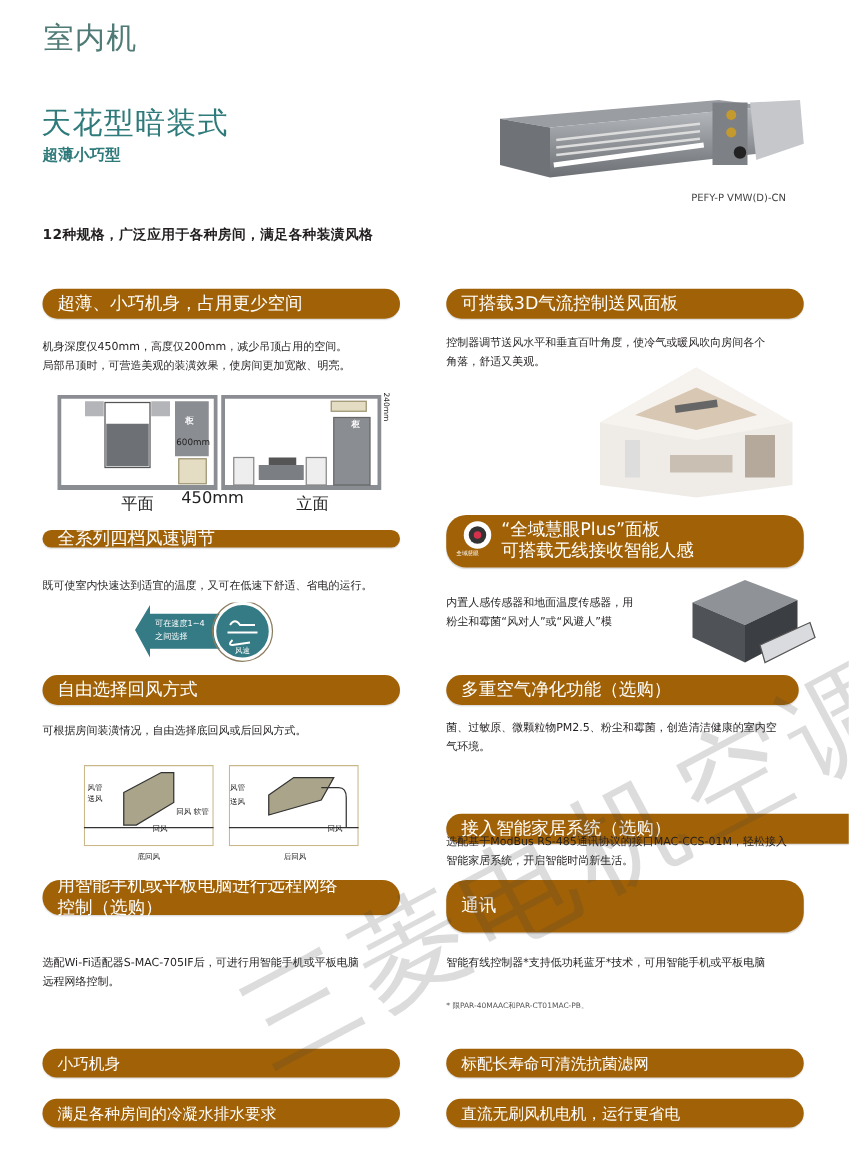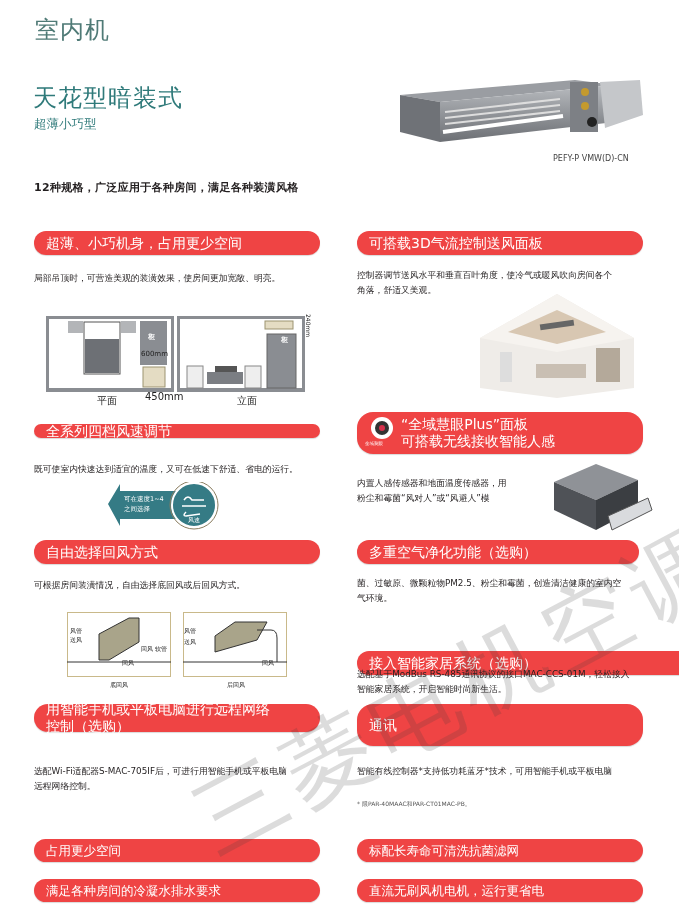--- a/index.html
+++ b/index.html
@@ -1,30 +1,30 @@
 <!DOCTYPE html>
 <html><head>
 <meta charset="utf-8">
 <style>
   * { box-sizing: border-box; margin: 0; padding: 0; }
   body { width: 679px; height: 923px; background: #ffffff; position: relative; overflow: hidden;
          font-family: "DejaVu Sans", "Liberation Sans", sans-serif; color: #231f20; }
   .abs { position: absolute; }
   .section-title { left: 35px; top: 14px; font-size: 24px; color: #4f7a76; letter-spacing: 1px; }
   .product-title { left: 33px; top: 82px; font-size: 24px; color: #2f7a7a; letter-spacing: 1px; }
-  .product-sub { left: 34px; top: 116px; font-size: 12.5px; color: #2f7a7a; }
+  .product-sub { left: 34px; top: 116px; font-size: 12.5px; color: #2f7a7a; font-weight: bold; }
   .model { left: 553px; top: 154px; font-size: 8px; color: #444; }
   .headline { left: 34px; top: 180px; font-size: 11px; font-weight: bold; color: #231f20; letter-spacing: 0.3px; }
-  .pill { position: absolute; background: #ef4444; color: #fff; border-radius: 16px; font-size: 14px;
+  .pill { position: absolute; background: #a16207; color: #fff; border-radius: 16px; font-size: 14px;
           display: flex; align-items: center; padding-left: 12px; box-shadow: 0 1px 1px rgba(0,0,0,0.15); line-height: 1.2; }
   .pill-sm { font-size: 12.5px; }
   .body-txt { position: absolute; font-size: 8.8px; line-height: 15px; color: #231f20; }
   .note { position: absolute; font-size: 6px; color: #555; }
   .diagram { position: absolute; }
-  .caption { position: absolute; font-size: 10px; color: #222; }
+  .caption { position: absolute; font-size: 13px; color: #222; }
   .watermark { position: absolute; font-size: 90px; color: rgba(60,60,60,0.18); transform: rotate(-28deg);
                white-space: nowrap; pointer-events: none; letter-spacing: 8px; font-weight: 300; }
 </style>
 </head>
 <body>
 
 <div class="abs section-title">室内机</div>
 <div class="abs product-title">天花型暗装式</div>
 <div class="abs product-sub">超薄小巧型</div>
 
@@ -51,20 +51,21 @@
   <circle cx="207" cy="62" r="5" fill="#222"></circle>
 </svg>
 <div class="abs model">PEFY-P VMW(D)-CN</div>
 
 <div class="abs headline">12种规格，广泛应用于各种房间，满足各种装潢风格</div>
 
 <div class="pill" style="left:34px;top:231px;width:286px;height:24px">
   <span>超薄、小巧机身，占用更少空间</span>
 </div>
 <div class="body-txt" style="left:34px;top:271px">
+  <div>机身深度仅450mm，高度仅200mm，减少吊顶占用的空间。</div>
   <div>局部吊顶时，可营造美观的装潢效果，使房间更加宽敞、明亮。</div>
 </div>
 
 <svg class="diagram" style="left:46px;top:316px" width="128" height="76">
   <rect x="1" y="1" width="126" height="73" fill="#fff" stroke="#8a8d92" stroke-width="4"></rect>
   <rect x="22" y="5" width="15" height="12" fill="#b3b5b8"></rect>
     <rect x="75" y="5" width="15" height="12" fill="#b3b5b8"></rect>
   <rect x="38" y="6" width="36" height="52" fill="#fff" stroke="#555"></rect>
   <rect x="39" y="23" width="34" height="34" fill="#6d7075"></rect>
   <rect x="94" y="5" width="27" height="44" fill="#8a8d92"></rect>
@@ -211,21 +212,21 @@
   <div>
     <div>通讯</div>
   </div>
 </div>
 <div class="body-txt" style="left:357px;top:764px">
   <div>智能有线控制器*支持低功耗蓝牙*技术，可用智能手机或平板电脑</div>
 </div>
 <div class="note" style="left:357px;top:800px">* 限PAR-40MAAC和PAR-CT01MAC-PB。</div>
 
 <div class="pill pill-sm" style="left:34px;top:839px;width:286px;height:23px">
-  <span>占用更少空间</span>
+  <span>小巧机身</span>
 </div>
 <div class="pill pill-sm" style="left:357px;top:839px;width:286px;height:23px">
   <span>标配长寿命可清洗抗菌滤网</span>
 </div>
 <div class="pill pill-sm" style="left:34px;top:879px;width:286px;height:23px">
   <span>满足各种房间的冷凝水排水要求</span>
 </div>
 <div class="pill pill-sm" style="left:357px;top:879px;width:286px;height:23px">
   <span>直流无刷风机电机，运行更省电</span>
 </div>

